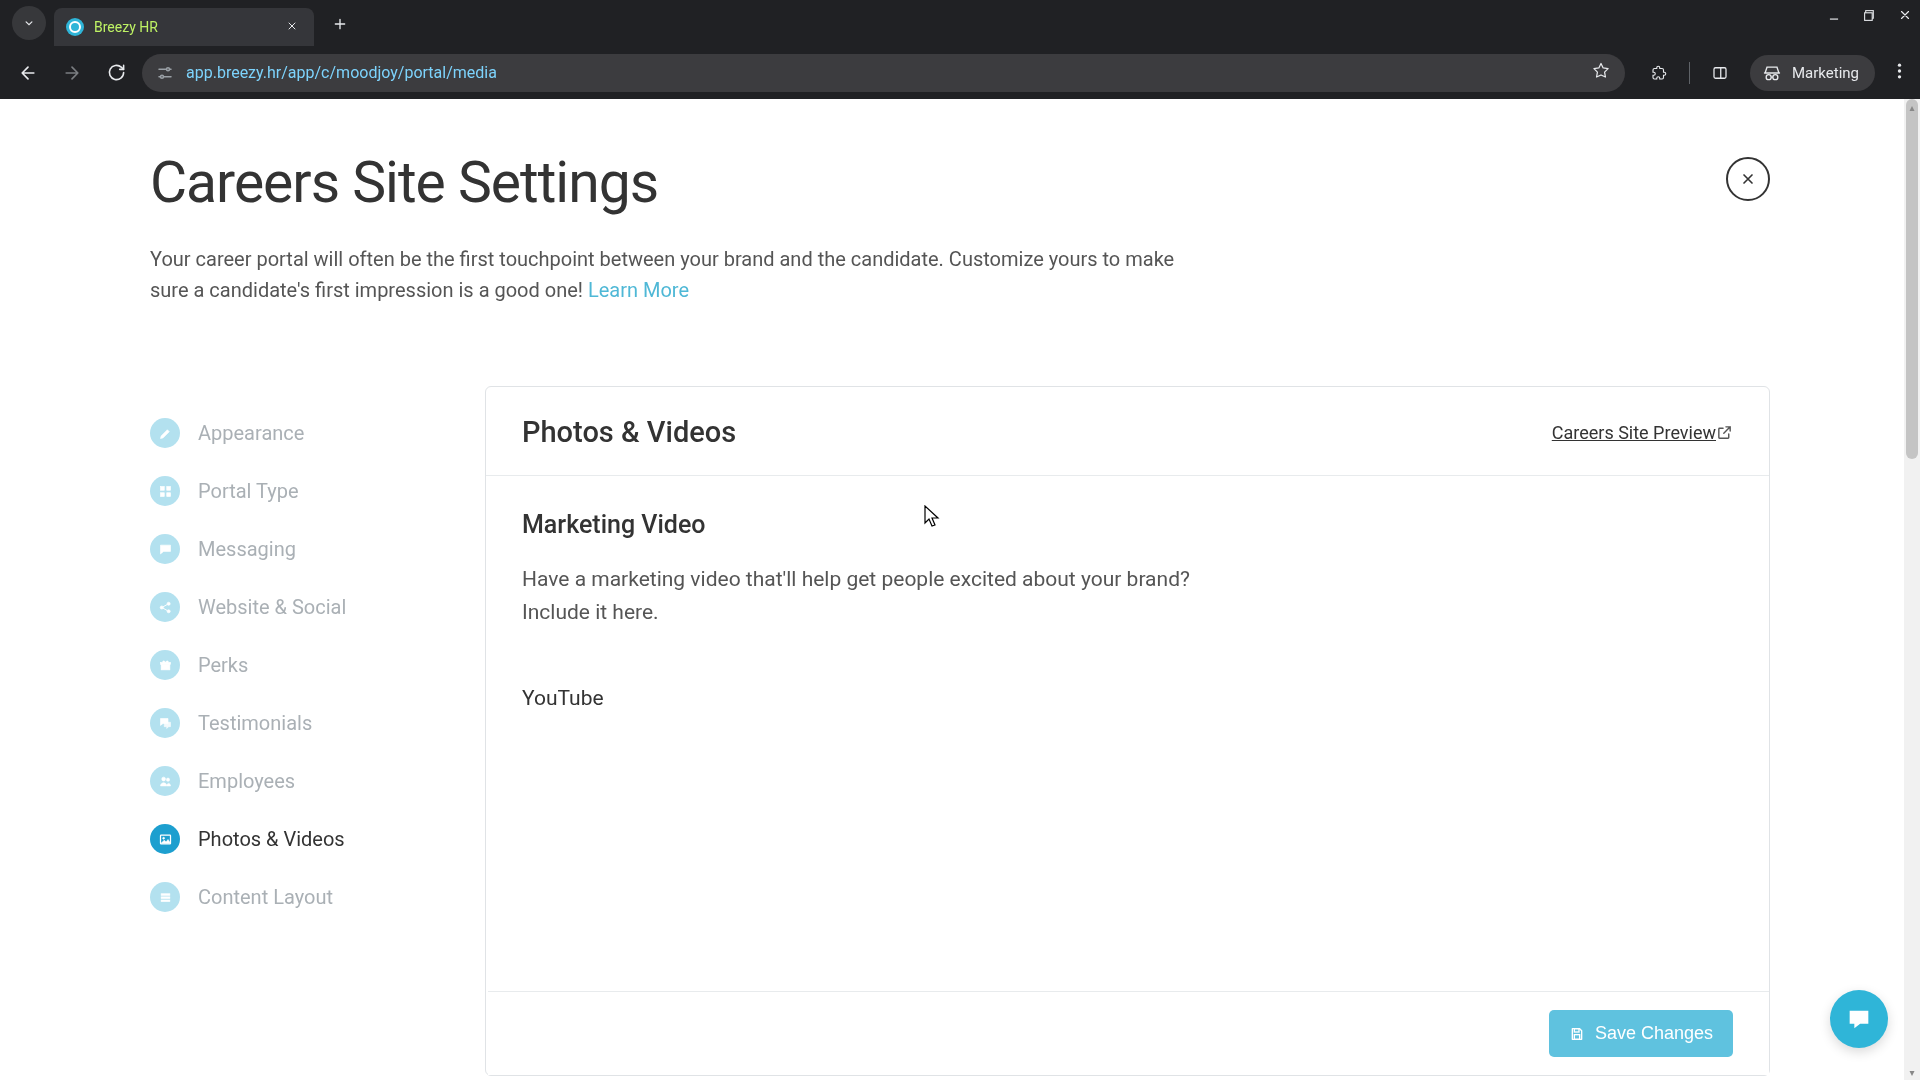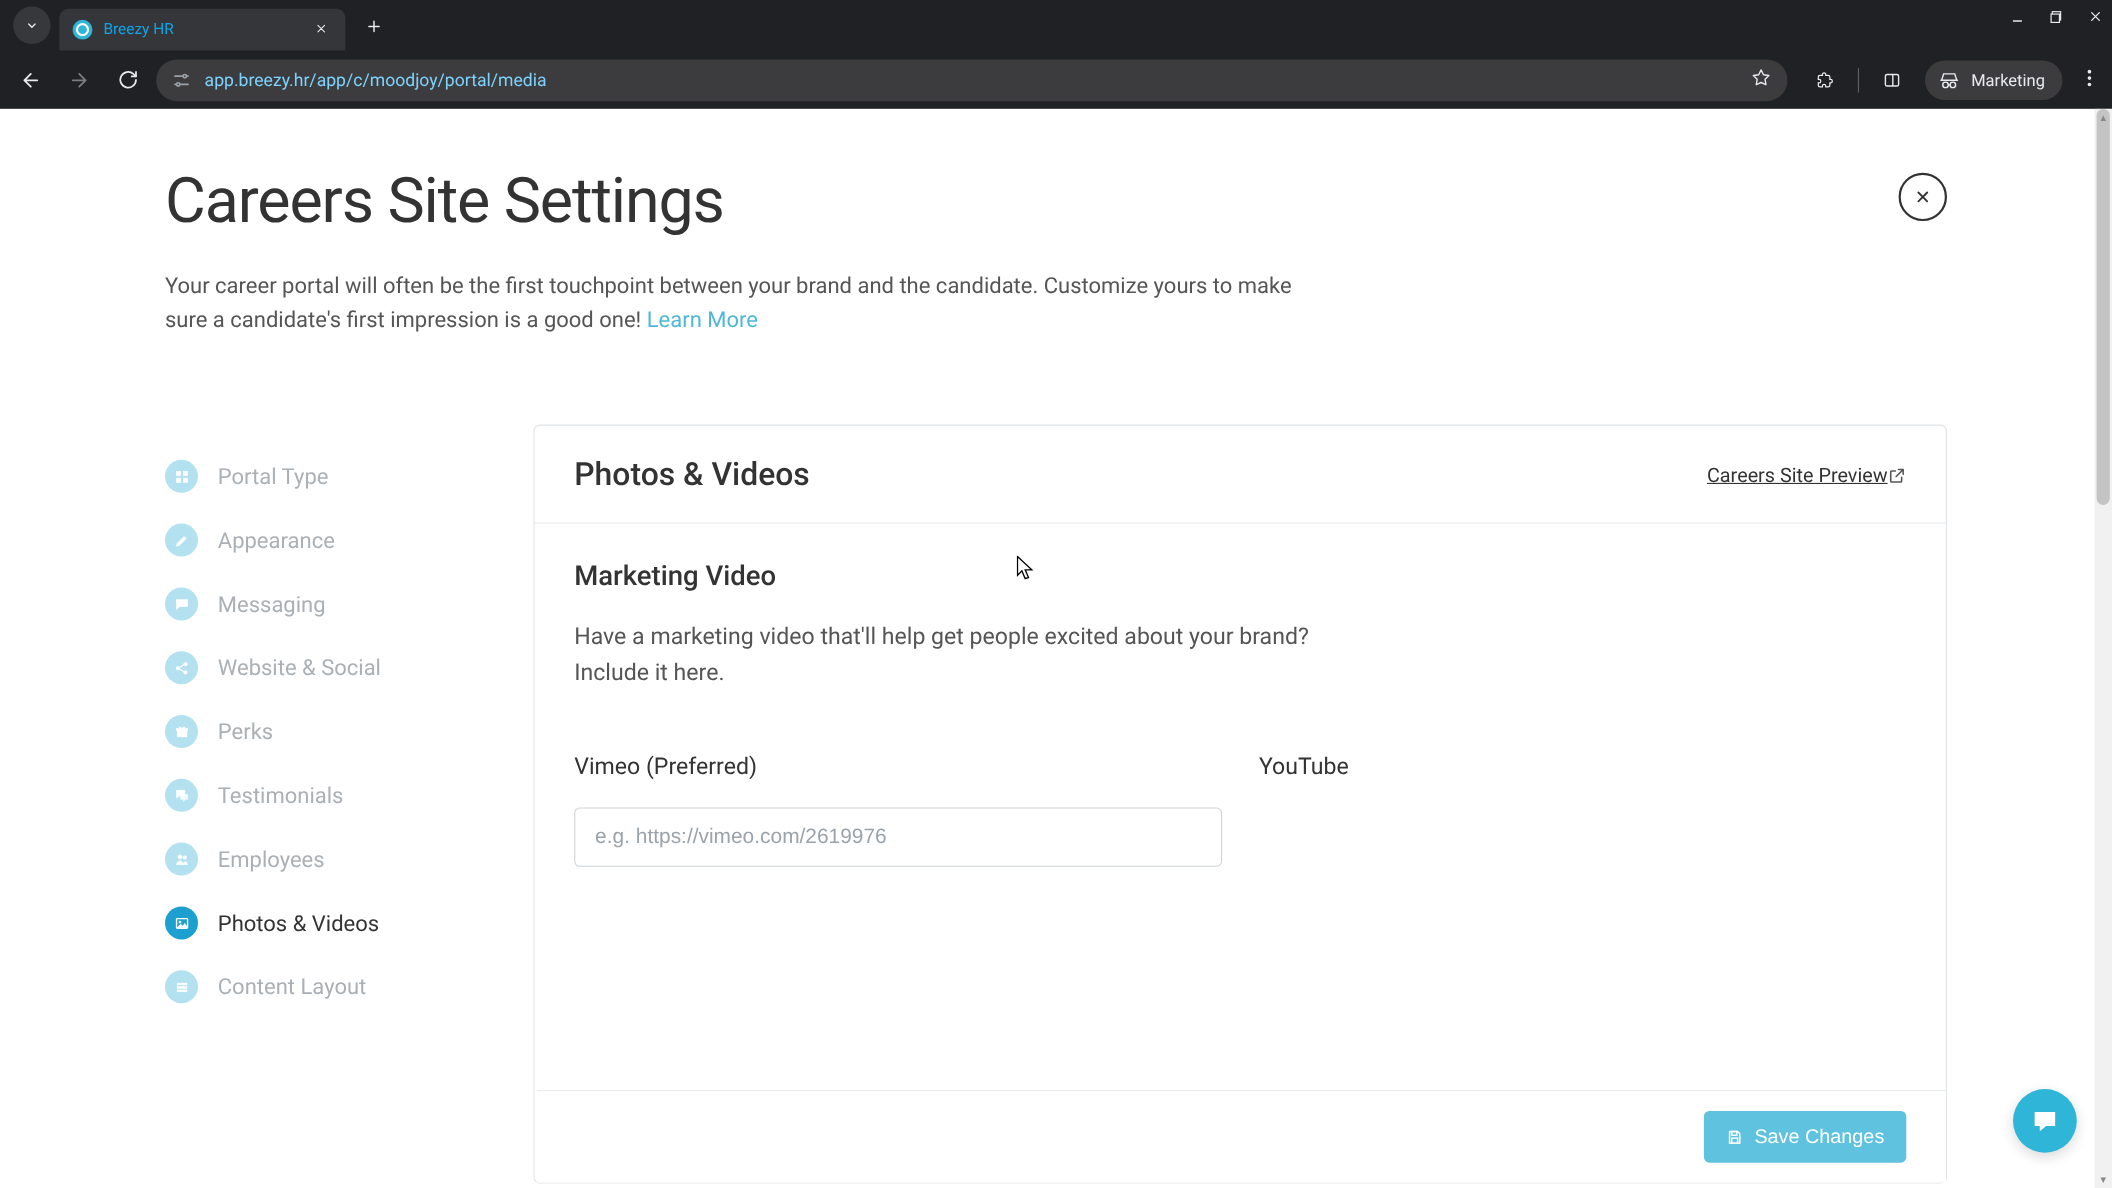--- a/index.html
+++ b/index.html
@@ -5,21 +5,21 @@
 * { margin: 0; padding: 0; box-sizing: border-box; }
 body { font-family: -apple-system, BlinkMacSystemFont, "Segoe UI", Roboto, Helvetica, Arial, sans-serif; background: #fff; width: 1920px; height: 1080px; overflow: hidden; position: relative; }
 
 
 .browser-chrome { background: #202124; height: 99px; width: 100%; }
 .tab-strip { height: 46px; display: flex; align-items: center; padding-left: 8px; }
 .tab-dropdown { width: 34px; height: 34px; border-radius: 50%; background: #37383b; display: flex; align-items: center; justify-content: center; margin-right: 8px; margin-left: 4px; cursor: pointer; }
 .tab { background: #35363a; height: 38px; border-radius: 8px 8px 0 0; display: flex; align-items: center; padding: 0 12px; min-width: 260px; position: relative; margin-top: 7px; }
 .tab-favicon { width: 18px; height: 18px; border-radius: 50%; background: #2fb5d8; margin-right: 10px; display: flex; align-items: center; justify-content: center; }
 .tab-favicon::after { content: ""; width: 8px; height: 8px; border: 2px solid #fff; border-radius: 50%; }
-.tab-title { color: #0ea5e9; font-size: 14px; flex: 1; }
+.tab-title { color: #bef264; font-size: 14px; flex: 1; }
 .tab-close { color: #e8eaed; font-size: 16px; cursor: pointer; padding: 4px; }
 .new-tab { color: #e8eaed; font-size: 20px; margin-left: 18px; cursor: pointer; margin-top: 4px; }
 .window-controls { position: absolute; right: 8px; top: 8px; display: flex; gap: 22px; align-items: center; }
 .window-controls span { color: #e8eaed; cursor: pointer; display: inline-flex; }
 
 .addr-bar { height: 53px; display: flex; align-items: center; padding: 0 10px; gap: 8px; }
 .nav-btn { width: 36px; height: 36px; display: flex; align-items: center; justify-content: center; color: #9aa0a6; cursor: pointer; border-radius: 50%; }
 .nav-btn.enabled { color: #e8eaed; }
 .omnibox { flex: 1; background: #3c3c3f; border-radius: 20px; height: 38px; display: flex; align-items: center; padding: 0 14px; gap: 12px; }
 .site-info { color: #9aa0a6; display: flex; align-items: center; }
@@ -196,35 +196,35 @@
           </svg>
       </div>
     </div>
 
     <div class="body-row">
 
       <nav class="side-nav">
         <div class="nav-item">
           <span class="nav-icon">
               <svg viewBox="0 0 24 24">
+                <path d="M4 20l4-1 10-10-3-3L5 16l-1 4z" fill="#fff"></path>
+              </svg>
+            </span>
+          <span class="nav-label">Appearance</span>
+        </div>
+        <div class="nav-item">
+          <span class="nav-icon">
+              <svg viewBox="0 0 24 24">
                 <rect x="4" y="4" width="6" height="6" fill="#fff"></rect>
                 <rect x="14" y="4" width="6" height="6" fill="#fff"></rect>
                 <rect x="4" y="14" width="6" height="6" fill="#fff"></rect>
                 <rect x="14" y="14" width="6" height="6" fill="#fff"></rect>
               </svg>
             </span>
           <span class="nav-label">Portal Type</span>
-        </div>
-        <div class="nav-item">
-          <span class="nav-icon">
-              <svg viewBox="0 0 24 24">
-                <path d="M4 20l4-1 10-10-3-3L5 16l-1 4z" fill="#fff"></path>
-              </svg>
-            </span>
-          <span class="nav-label">Appearance</span>
         </div>
         <div class="nav-item">
           <span class="nav-icon">
               <svg viewBox="0 0 24 24">
                 <path d="M4 5h16v10H9l-5 4V5z" fill="#fff"></path>
               </svg>
             </span>
           <span class="nav-label">Messaging</span>
         </div>
         <div class="nav-item">
@@ -298,24 +298,20 @@
             <svg width="17" height="17" viewBox="0 0 24 24">
                 <path d="M14 4h6v6M20 4l-9 9M18 14v5a1 1 0 0 1-1 1H5a1 1 0 0 1-1-1V7a1 1 0 0 1 1-1h5" stroke="#555" stroke-width="2" fill="none" stroke-linecap="round" stroke-linejoin="round"></path>
               </svg>
           </a>
         </div>
         <div class="card-body">
           <h3>Marketing Video</h3>
           <p>Have a marketing video that'll help get people excited about your brand? Include it here.</p>
           <div class="field-row">
             <div class="field">
-              <label class="field-label">Vimeo (Preferred)</label>
-              <input type="text" placeholder="e.g. https://vimeo.com/2619976" style="">
-            </div>
-            <div class="field">
               <label class="field-label">YouTube</label>
             </div>
           </div>
         </div>
         <div class="card-footer">
           <button class="save-btn">
             <svg width="16" height="16" viewBox="0 0 24 24">
                 <path d="M5 4h11l3 3v13H5V4z" fill="none" stroke="#fff" stroke-width="2" stroke-linejoin="round"></path>
                 <rect x="8" y="4" width="7" height="5" fill="none" stroke="#fff" stroke-width="2"></rect>
                 <rect x="8" y="13" width="8" height="7" fill="none" stroke="#fff" stroke-width="2"></rect>

